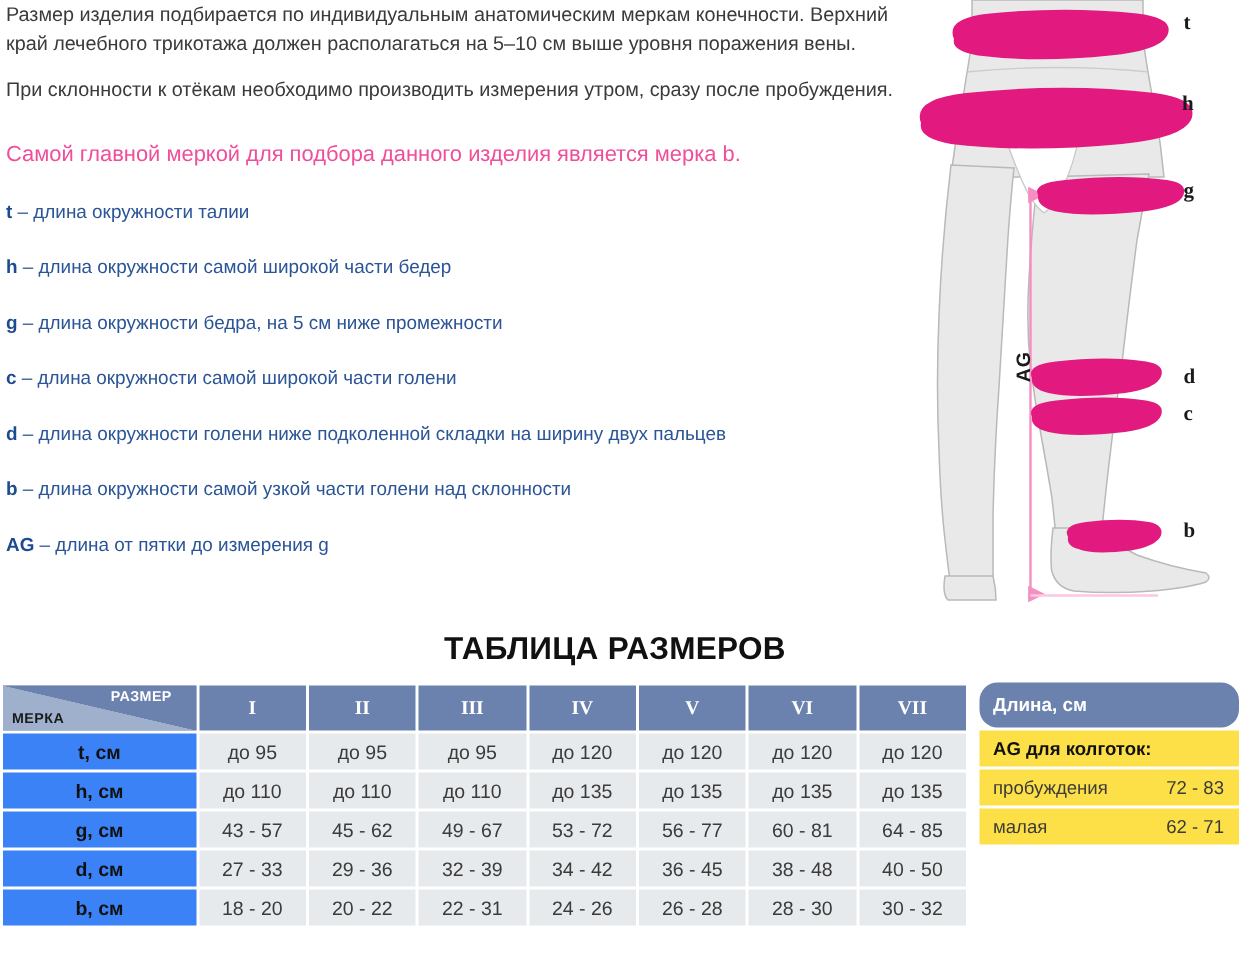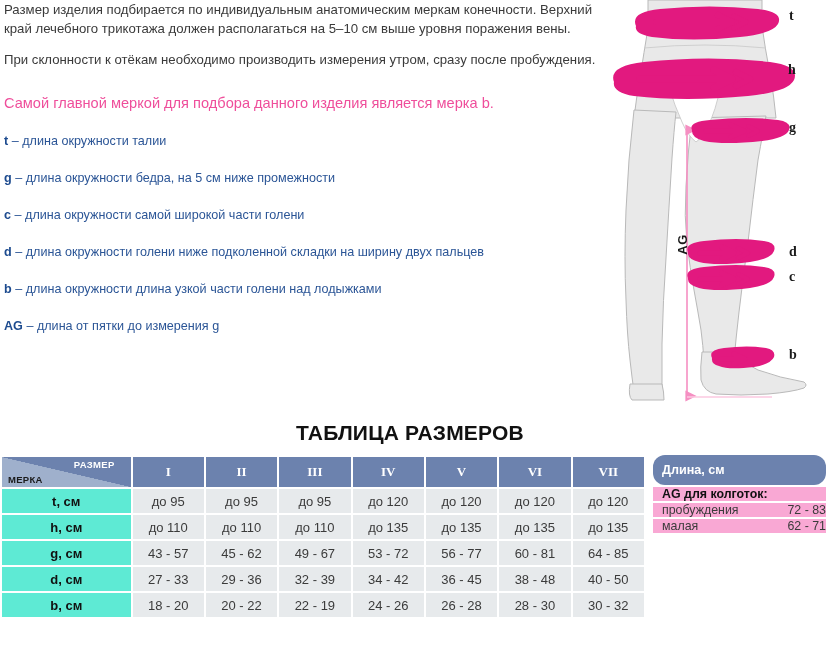--- a/index.html
+++ b/index.html
@@ -84,21 +84,21 @@
     position:absolute;left:6px;bottom:2px;
     font-size:9.5px;font-weight:bold;color:#1a1a1a;letter-spacing:0.3px;
   }
   .hdr-size{
     background:#6c82ae;color:#ffffff;
     font-size:13px;font-weight:bold;text-align:center;
     height:30px;width:72px;vertical-align:middle;
     font-family:"Liberation Serif","DejaVu Serif",serif;
   }
   .rowlabel{
-    background:#5eead4;color:#111;
+    background:#3b82f6;color:#111;
     font-size:13px;font-weight:bold;text-align:center;
     height:24px;vertical-align:middle;
   }
   .cell{
     background:#e7eaec;color:#3b3b3b;
     font-size:13px;text-align:center;
     height:24px;vertical-align:middle;
   }
 
   
@@ -106,23 +106,23 @@
     position:absolute;left:653px;top:455px;width:173px;
   }
   .len-hdr{
     background:#6c82ae;color:#fff;
     font-size:12.6px;font-weight:bold;
     height:30px;line-height:30px;padding-left:9px;
     box-sizing:border-box;
     border-radius:12px;
   }
   .len-row{
-    background:#f9a8d4;height:14px;
+    background:#fde047;height:24px;
     margin-top:2px;display:flex;align-items:center;
-    box-sizing:border-box;padding:0 0 0 9px;
+    box-sizing:border-box;padding:0 10px 0 9px;
   }
   .len-row.title-row{font-size:12.4px;font-weight:bold;color:#111;}
   .len-row .lname{font-size:12.4px;color:#3b3b3b;flex:1;}
   .len-row .lval{font-size:12.4px;color:#3b3b3b;}
 </style>
 </head>
 <body>
 
 <div class="root">
 
@@ -131,38 +131,43 @@
     <p class="para p2">При склонности к отёкам необходимо производить измерения утром, сразу после пробуждения.</p>
     <div class="highlight">Самой главной меркой для подбора данного изделия является мерка b.</div>
 
     <div class="deflist">
       <div class="defrow">
         <span class="key">t</span>
         <span class="dash">–</span>
         <span>длина окружности талии</span>
       </div>
       <div class="defrow">
+        <span class="key">h</span>
+        <span class="dash">–</span>
+        <span>длина окружности самой широкой части бедер</span>
+      </div>
+      <div class="defrow">
         <span class="key">g</span>
         <span class="dash">–</span>
         <span>длина окружности бедра, на 5 см ниже промежности</span>
       </div>
       <div class="defrow">
         <span class="key">c</span>
         <span class="dash">–</span>
         <span>длина окружности самой широкой части голени</span>
       </div>
       <div class="defrow">
         <span class="key">d</span>
         <span class="dash">–</span>
         <span>длина окружности голени ниже подколенной складки на ширину двух пальцев</span>
       </div>
       <div class="defrow">
         <span class="key">b</span>
         <span class="dash">–</span>
-        <span>длина окружности длина узкой части голени над лодыжками</span>
+        <span>длина окружности самой узкой части голени над склонности</span>
       </div>
       <div class="defrow">
         <span class="key">AG</span>
         <span class="dash">–</span>
         <span>длина от пятки до измерения g</span>
       </div>
     </div>
   </div>
 
   <div class="figure">
@@ -317,21 +322,21 @@
         <td class="cell">32 - 39</td>
         <td class="cell">34 - 42</td>
         <td class="cell">36 - 45</td>
         <td class="cell">38 - 48</td>
         <td class="cell">40 - 50</td>
       </tr>
       <tr>
         <td class="rowlabel">b, см</td>
         <td class="cell">18 - 20</td>
         <td class="cell">20 - 22</td>
-        <td class="cell">22 - 19</td>
+        <td class="cell">22 - 31</td>
         <td class="cell">24 - 26</td>
         <td class="cell">26 - 28</td>
         <td class="cell">28 - 30</td>
         <td class="cell">30 - 32</td>
       </tr>
     </tbody>
   </table>
 
   <div class="lenpanel">
     <div class="len-hdr">Длина, см</div>

